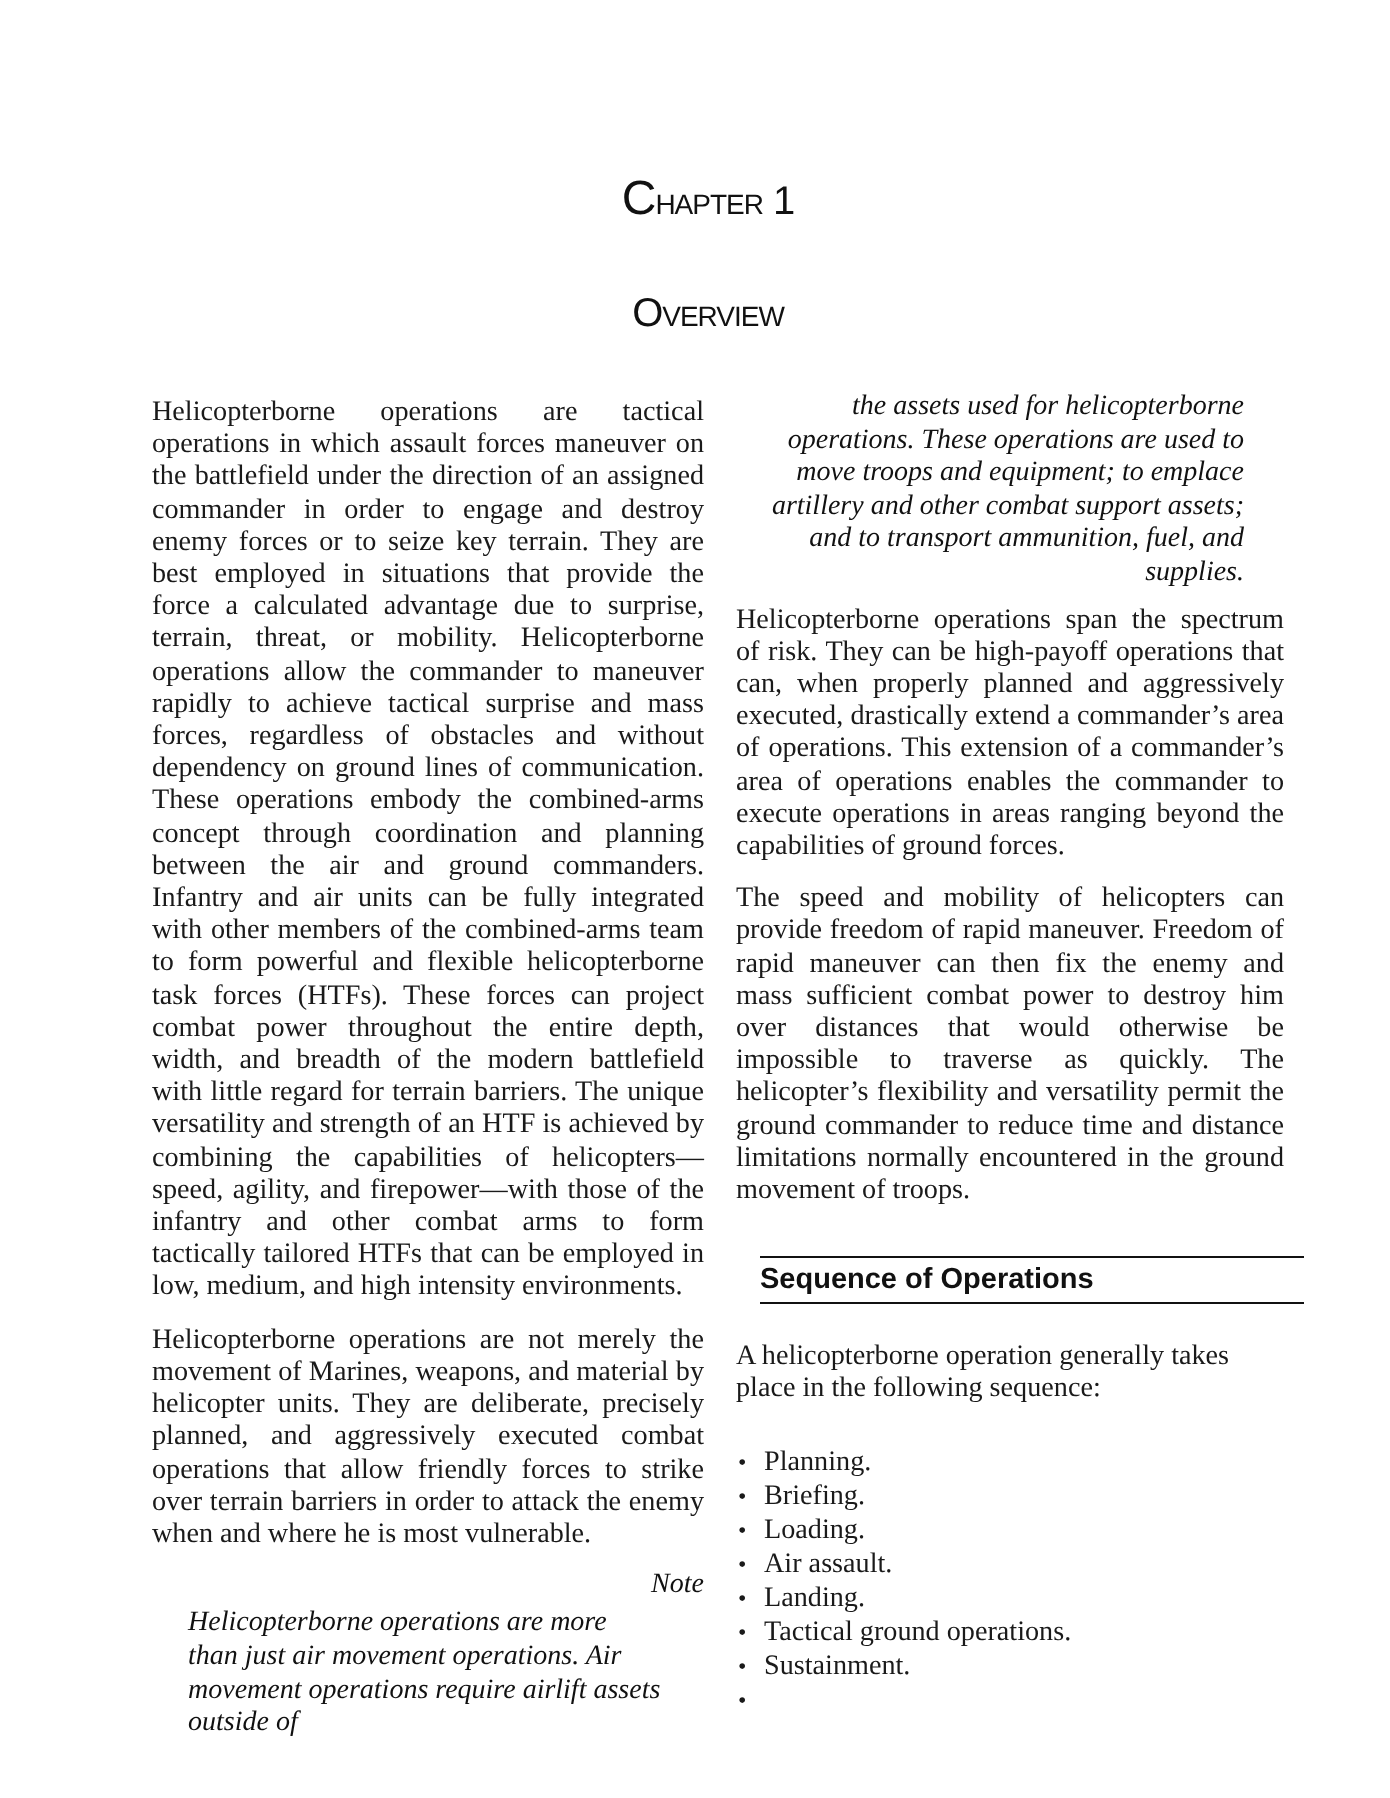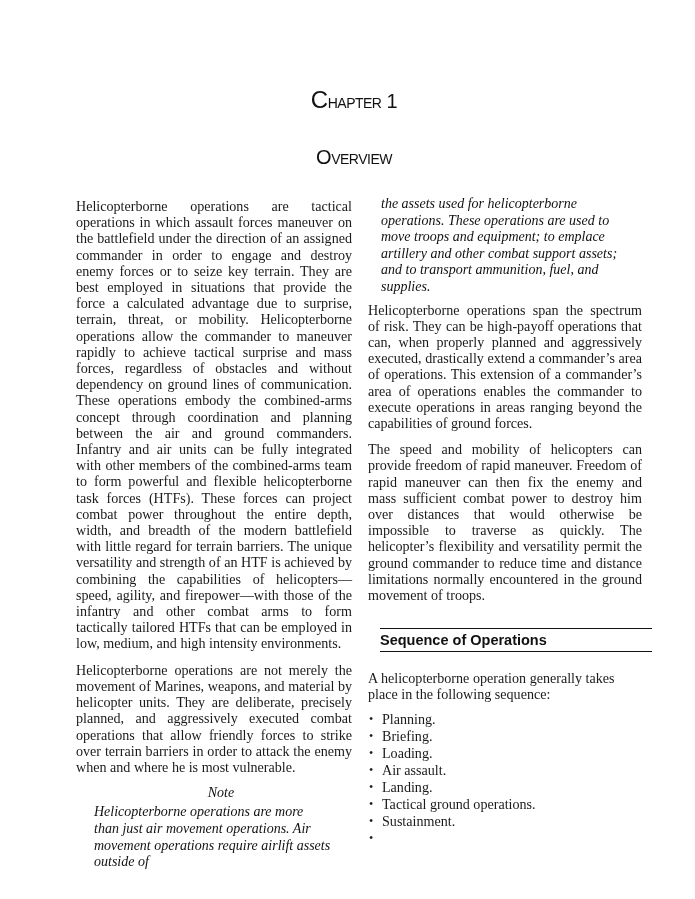--- a/index.html
+++ b/index.html
@@ -19,30 +19,30 @@
   .col { position: absolute; top: 198px; }
   .col-left { left: 76px; width: 276px; }
   .col-right { left: 368px; width: 274px; top: 196px; }
   p.body {
     margin: 0 0 10px 0;
     font-family: "Liberation Serif", serif; font-size: 14.1px; line-height: 16.2px;
     text-align: justify; color: #1a1a1a;
   }
   .note-label {
     font-family: "Liberation Serif", serif; font-style: italic; font-size: 14px;
-    text-align: center; line-height: 16.2px; margin: 2px 0 0 0; padding-left: 14px;
+    text-align: right; line-height: 16.2px; margin: 2px 0 0 0; padding-left: 14px;
   }
   .note-text {
     font-family: "Liberation Serif", serif; font-style: italic; font-size: 14px;
     line-height: 16.6px; margin: 3px; padding-left: 15px; padding-right: 18px;
     text-align: left;
   }
   .note-cont {
     font-family: "Liberation Serif", serif; font-style: italic; font-size: 14px;
-    line-height: 16.6px; margin: 0 0 6px 0; padding-left: 13px; padding-right: 20px;
+    line-height: 16.6px; margin: 0 0 6px 0; padding-left: 13px; padding-right: 20px; text-align: right;
   }
   .section-head {
     border-top: 1.6px solid #111; border-bottom: 1.6px solid #111;
     margin: 25px 0 18px 12px; padding: 3px 0 3px 0;
     font-family: "Liberation Sans", sans-serif; font-size: 14.5px; font-weight: bold;
     color: #111; width: 272px;
   }
   ul.seq { list-style: none; margin: 0; padding: 0; }
   ul.seq li {
     font-family: "Liberation Serif", serif; font-size: 14.1px; line-height: 17px;
@@ -71,21 +71,21 @@
       <p class="note-text">Helicopterborne operations are more than just air movement operations. Air movement operations require airlift assets outside of</p>
     </div>
   </div>
 
   <div class="col col-right">
     <p class="note-cont">the assets used for helicopterborne operations. These operations are used to move troops and equipment; to emplace artillery and other combat support assets; and to transport ammunition, fuel, and supplies.</p>
     <p class="body">Helicopterborne operations span the spectrum of risk. They can be high-payoff operations that can, when properly planned and aggressively executed, drastically extend a commander’s area of operations. This extension of a commander’s area of operations enables the commander to execute operations in areas ranging beyond the capabilities of ground forces.</p>
     <p class="body">The speed and mobility of helicopters can provide freedom of rapid maneuver. Freedom of rapid maneuver can then fix the enemy and mass sufficient combat power to destroy him over distances that would otherwise be impossible to traverse as quickly. The helicopter’s flexibility and versatility permit the ground commander to reduce time and distance limitations normally encountered in the ground movement of troops.</p>
 
     <div class="section-head">Sequence of Operations</div>
-    <p class="body" style="text-align:left; margin-bottom:8px;">A helicopterborne operation generally takes place in the following sequence:</p>
+    <p class="body" style="text-align:left; margin-bottom:20px;">A helicopterborne operation generally takes place in the following sequence:</p>
 
     <ul class="seq">
       <li><span class="bullet">•</span><span>Planning.</span></li>
       <li><span class="bullet">•</span><span>Briefing.</span></li>
       <li><span class="bullet">•</span><span>Loading.</span></li>
       <li><span class="bullet">•</span><span>Air assault.</span></li>
       <li><span class="bullet">•</span><span>Landing.</span></li>
       <li><span class="bullet">•</span><span>Tactical ground operations.</span></li>
       <li><span class="bullet">•</span><span>Sustainment.</span></li>
       <li><span class="bullet">•</span></li>

